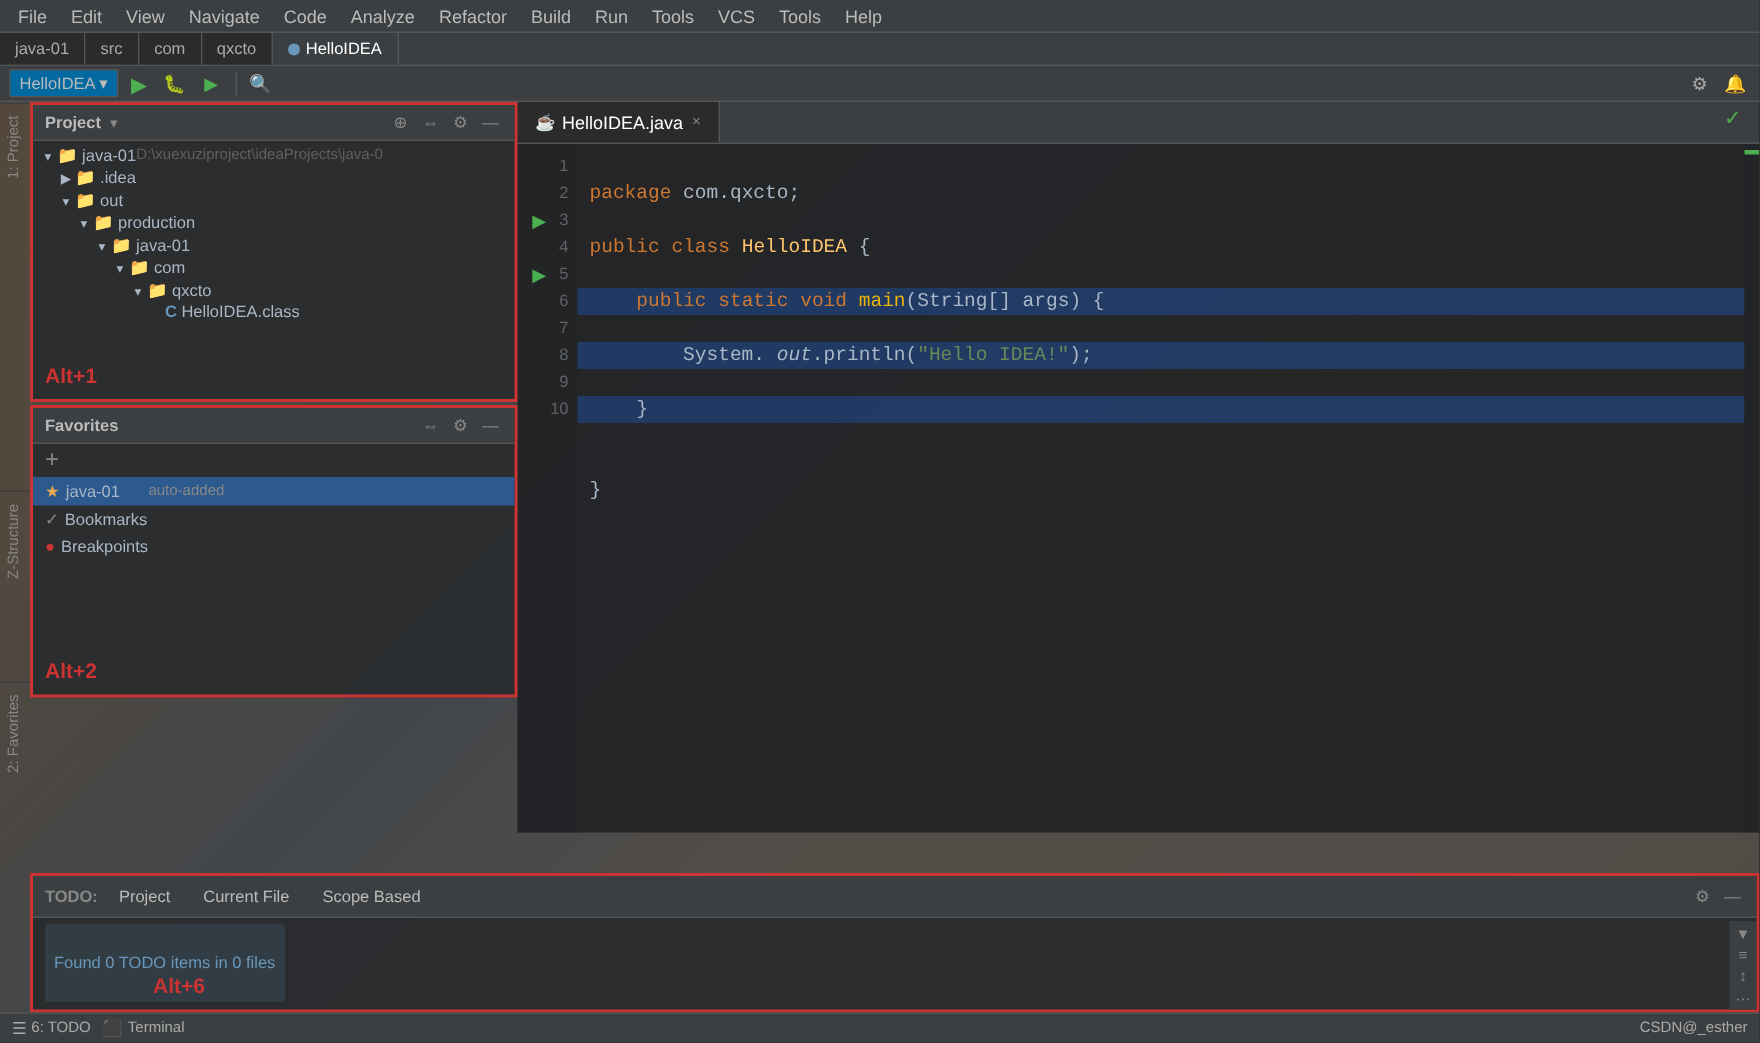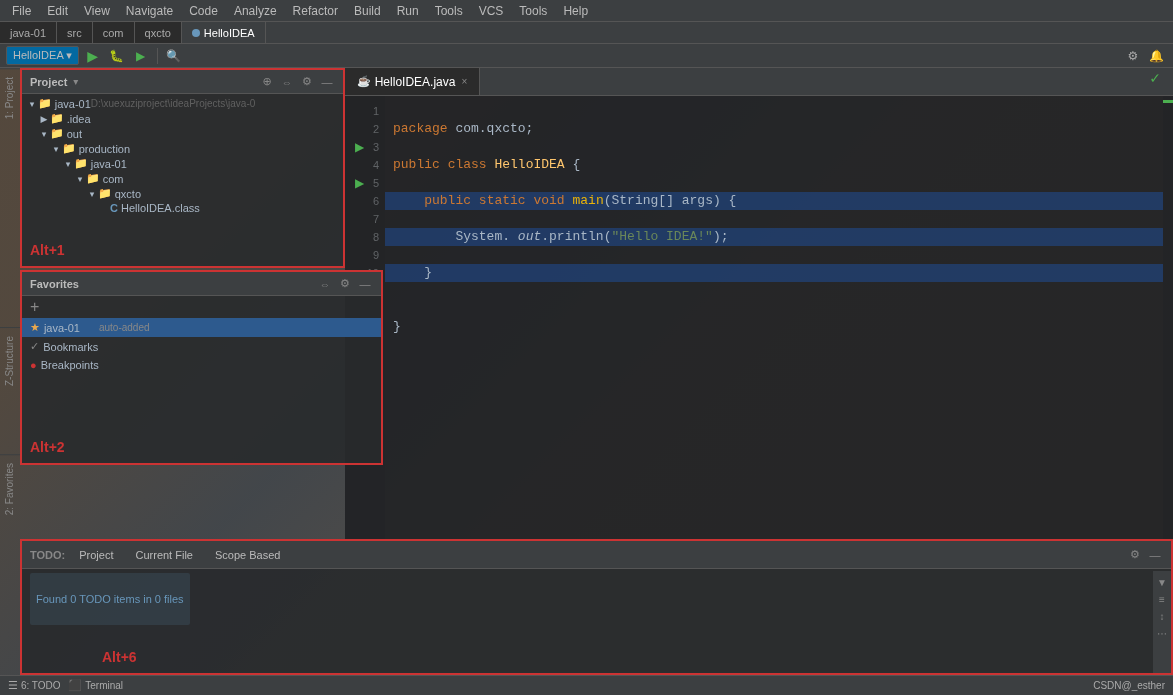--- a/index.html
+++ b/index.html
@@ -183,21 +183,21 @@
       left: 8px;
       color: #cc3333;
       font-size: 14px;
       font-weight: bold;
     }
 
     
     .favorites-panel {
       position: absolute;
       top: 270px; left: 20px;
-      width: 363px;
+      width: 325px;
       height: 195px;
       background: rgba(40, 42, 44, 0.9);
       z-index: 50;
       border: 2px solid #cc3333;
       display: flex;
       flex-direction: column;
     }
 
     .fav-item {
       display: flex;
@@ -312,21 +312,21 @@
       width: 10px;
       height: 3px;
       background: #4caf50;
     }
 
     
     .todo-panel {
       position: absolute;
       bottom: 20px; left: 20px;
       right: 0;
-      height: 136px;
+      height: 93px;
       background: rgba(40, 42, 44, 0.92);
       z-index: 50;
       border: 2px solid #cc3333;
       display: flex;
       flex-direction: column;
     }
     .todo-toolbar {
       height: 28px;
       background: #3c3f41;
       display: flex;

